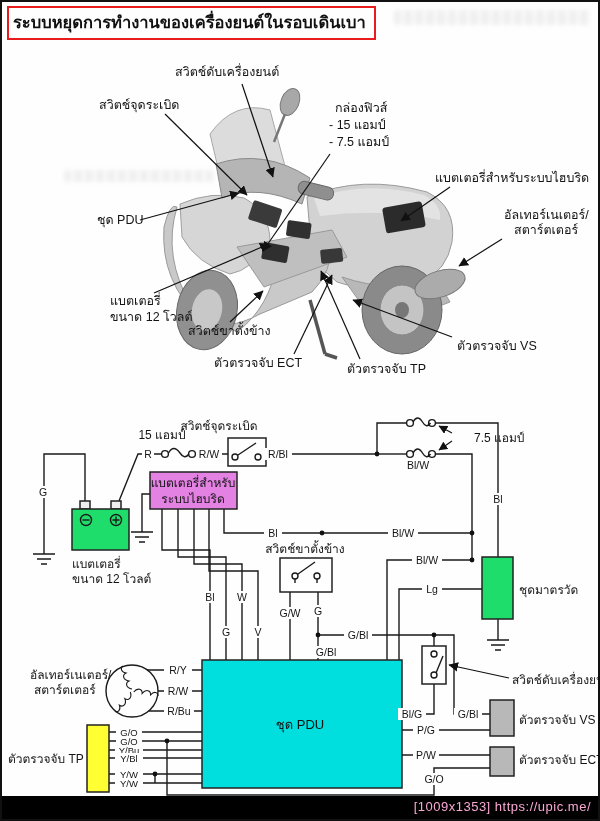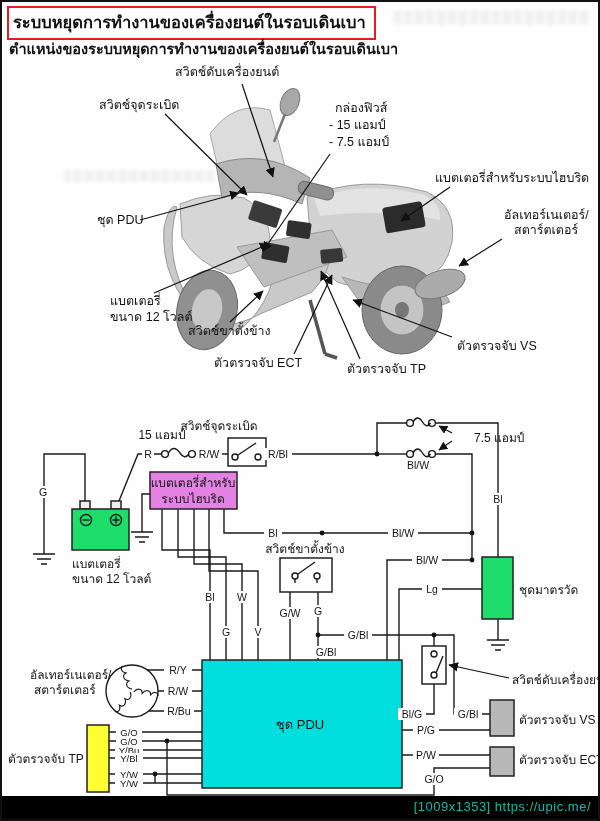--- a/index.html
+++ b/index.html
@@ -21,31 +21,30 @@
   .flab{font-size:12.5px;}
   .clab{font-size:12px;}
   .wlab{font-size:10.5px;}
   .wlab-s{font-size:9.5px;}
   .wire{stroke:#1a1a1a;stroke-width:1.4;fill:none;}
   .sym{stroke:#1a1a1a;stroke-width:1.4;fill:none;}
   .cbox{stroke:#222;stroke-width:1.5;}
   .wbg{fill:#fefefe;}
   #footer{
     position:absolute;left:0;right:0;bottom:0;height:23px;background:#000;
-    color:#14b8a6;font-size:13px;text-align:right;line-height:22px;padding-right:7px;
+    color:#f9a8d4;font-size:13px;text-align:right;line-height:22px;padding-right:7px;
     letter-spacing:.5px;
   }
 </style>
 </head>
 <body>
 
 <div id="page">
 
   <div class="title-box">ระบบหยุดการทำงานของเครื่องยนต์ในรอบเดินเบา</div>
-  <div class="subtitle">ตำแหน่งของระบบหยุดการทำงานของเครื่องยนต์ในรอบเดินเบา</div>
 
   <div class="smudge" style="left:392px;top:8px;width:196px;height:15px;"></div>
   <div class="smudge" style="left:62px;top:168px;width:150px;height:12px;"></div>
 
   <svg width="600" height="821" viewBox="0 0 600 821">
     <defs>
       <marker id="ah" markerWidth="9" markerHeight="8" refX="7.5" refY="4" orient="auto">
         <path d="M0,0 L8,4 L0,8 Z" fill="#111"></path>
       </marker>
     </defs>

